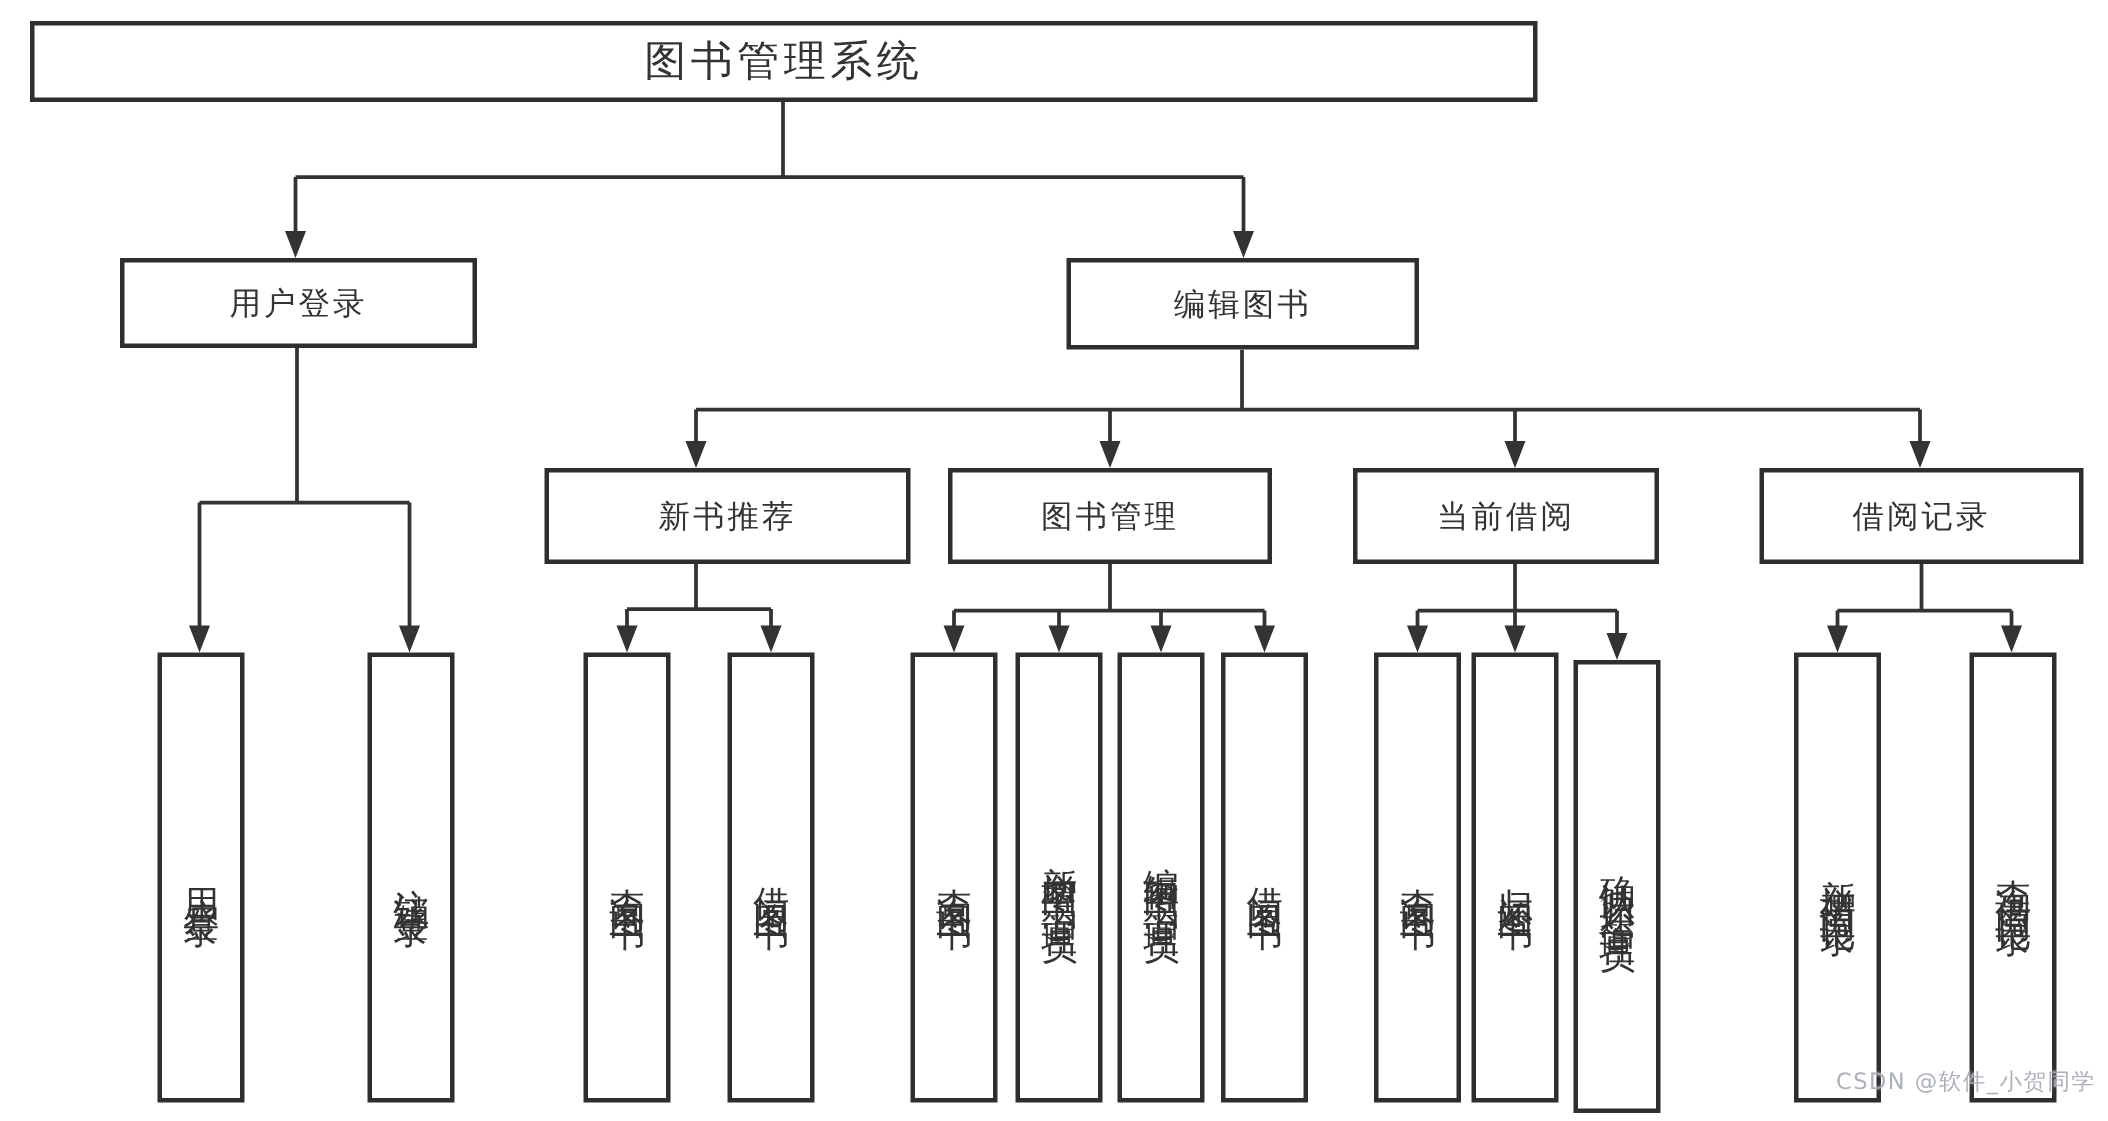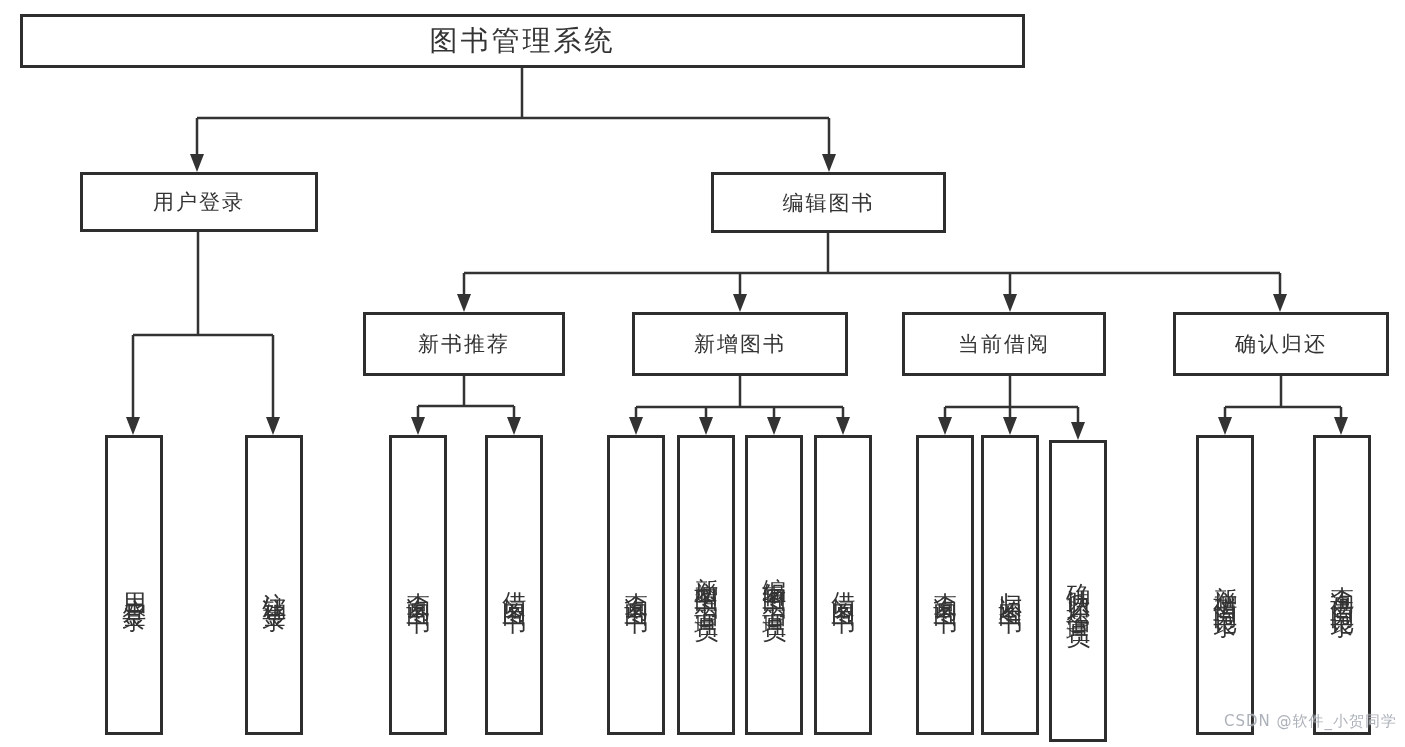--- a/index.html
+++ b/index.html
@@ -48,21 +48,21 @@
     writing-mode: vertical-rl;
     font-size: 24px;
     line-height: 1.1;
     letter-spacing: 6px;
     color: #333333;
   }
   
   .b-root            { left: 20px;   top: 14px;  width: 1005px; height: 54px; }
   .b-user-login      { left: 80px;   top: 172px; width: 238px;  height: 60px; }
   .b-book-mgmt       { left: 711px;  top: 172px; width: 235px;  height: 61px; }
-  .b-new-book-rec    { left: 363px;  top: 312px; width: 202px;  height: 64px; }
+  .b-new-book-rec    { left: 363px;  top: 312px; width: 244px;  height: 64px; }
   .b-book-borrow     { left: 632px;  top: 312px; width: 216px;  height: 64px; }
   .b-current-borrow  { left: 902px;  top: 312px; width: 204px;  height: 64px; }
   .b-borrow-records  { left: 1173px; top: 312px; width: 216px;  height: 64px; }
   .leaf              { width: 58px;  height: 300px; top: 435px; }
   .b-leaf-login          { left: 105px; }
   .b-leaf-logout         { left: 245px; }
   .b-leaf-query-1        { left: 389px; }
   .b-leaf-borrow-1       { left: 485px; }
   .b-leaf-query-2        { left: 607px; }
   .b-leaf-add-book       { left: 677px; }
@@ -115,27 +115,27 @@
     <span class="hlabel">用户登录</span>
   </div>
   <div class="node b-book-mgmt">
     <span class="hlabel">编辑图书</span>
   </div>
 
   <div class="node b-new-book-rec">
     <span class="hlabel">新书推荐</span>
   </div>
   <div class="node b-book-borrow">
-    <span class="hlabel">新增图书</span>
+    <span class="hlabel">图书管理</span>
   </div>
   <div class="node b-current-borrow">
     <span class="hlabel">当前借阅</span>
   </div>
   <div class="node b-borrow-records">
-    <span class="hlabel">确认归还</span>
+    <span class="hlabel">借阅记录</span>
   </div>
 
   <div class="node leaf b-leaf-login">
     <span class="vlabel">用户登录</span>
   </div>
   <div class="node leaf b-leaf-logout">
     <span class="vlabel">注销登录</span>
   </div>
 
   <div class="node leaf b-leaf-query-1">

